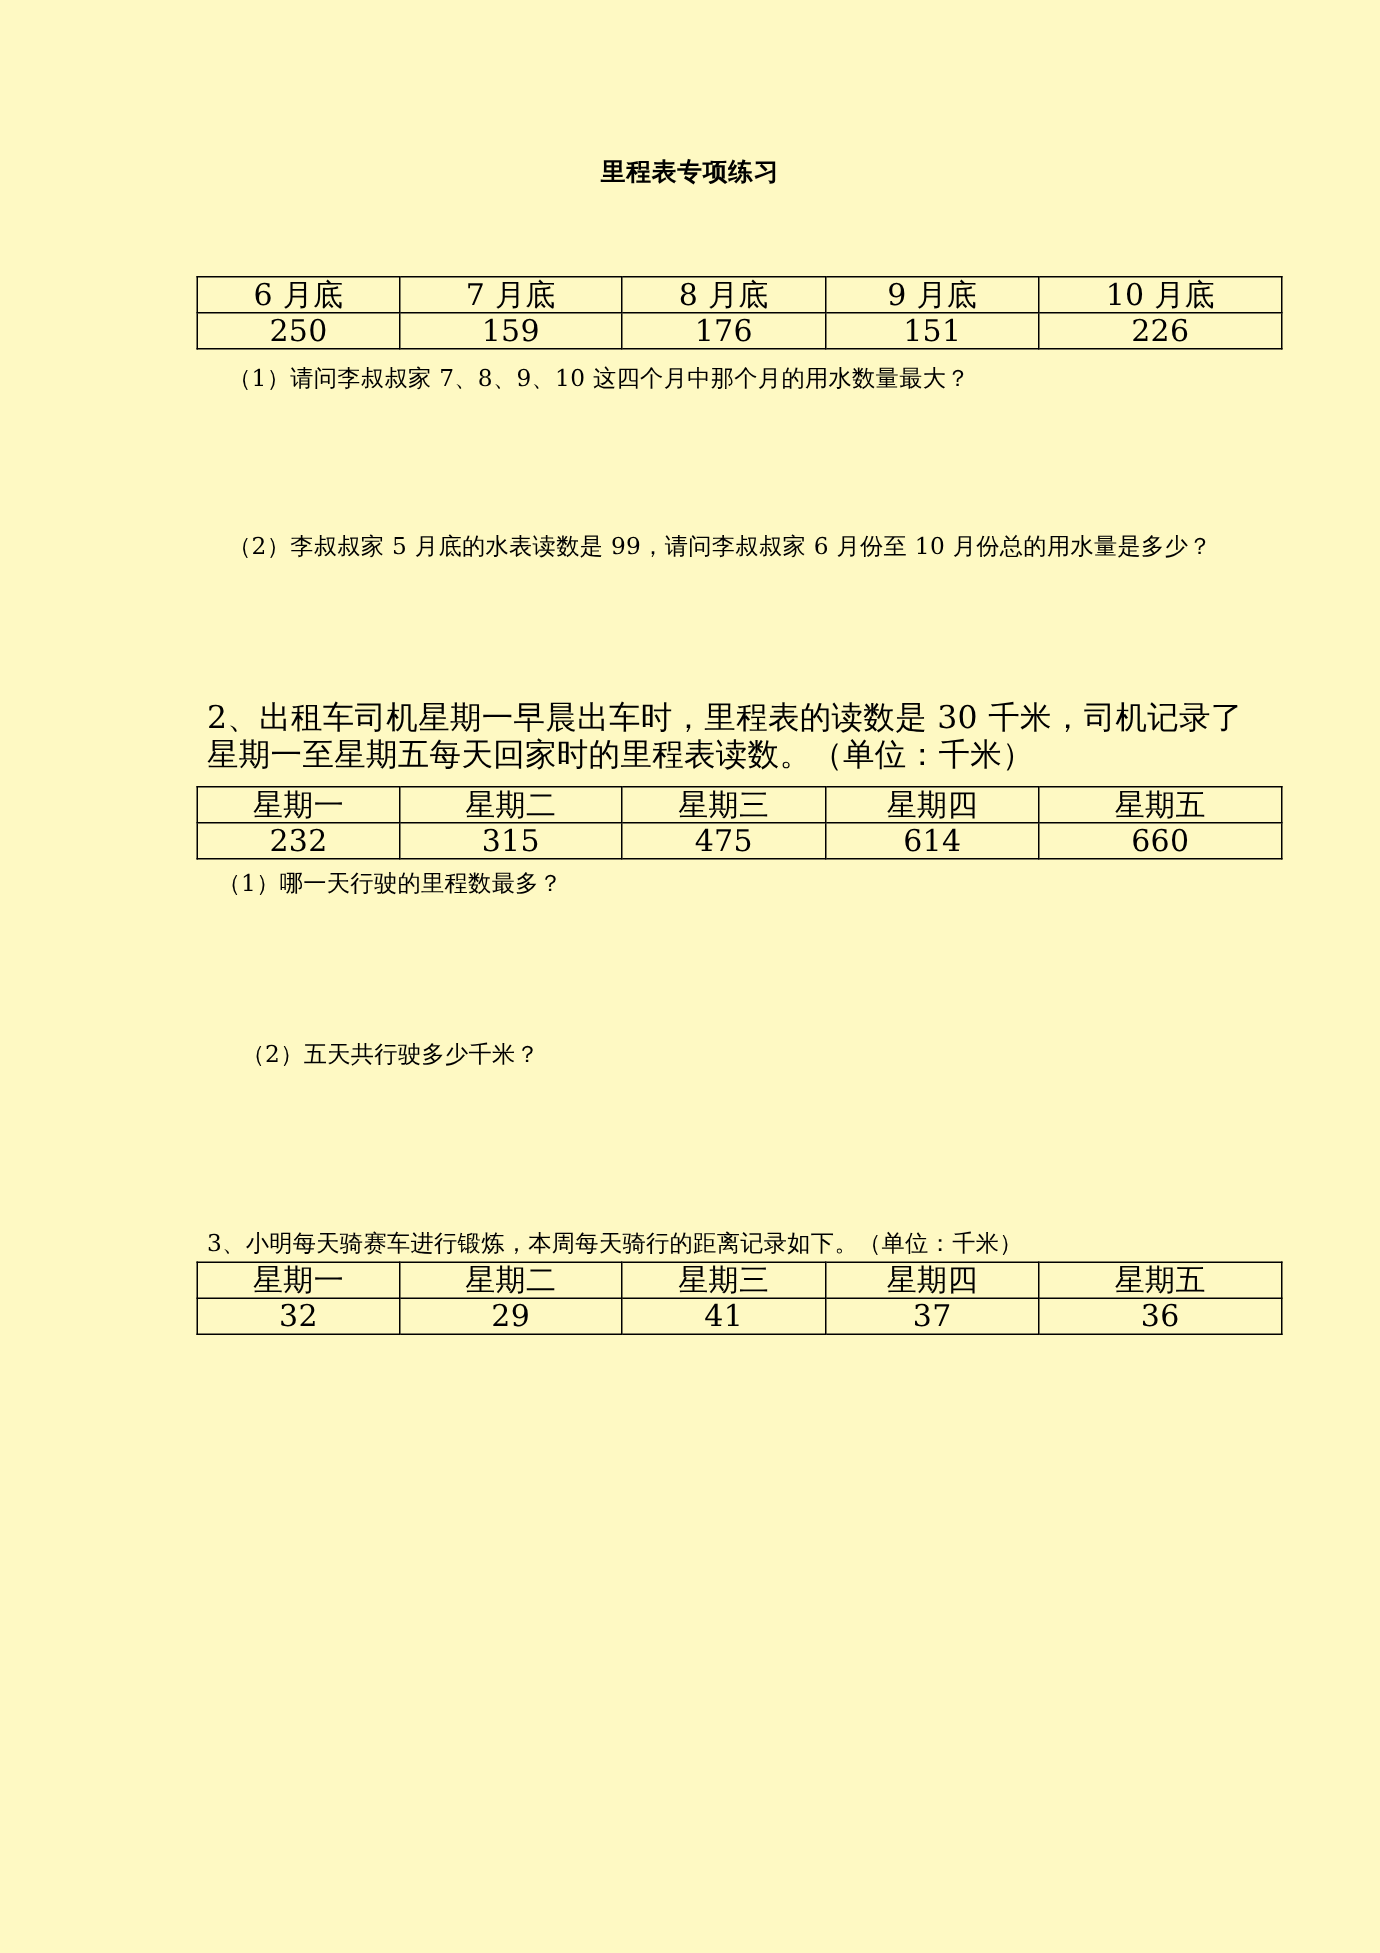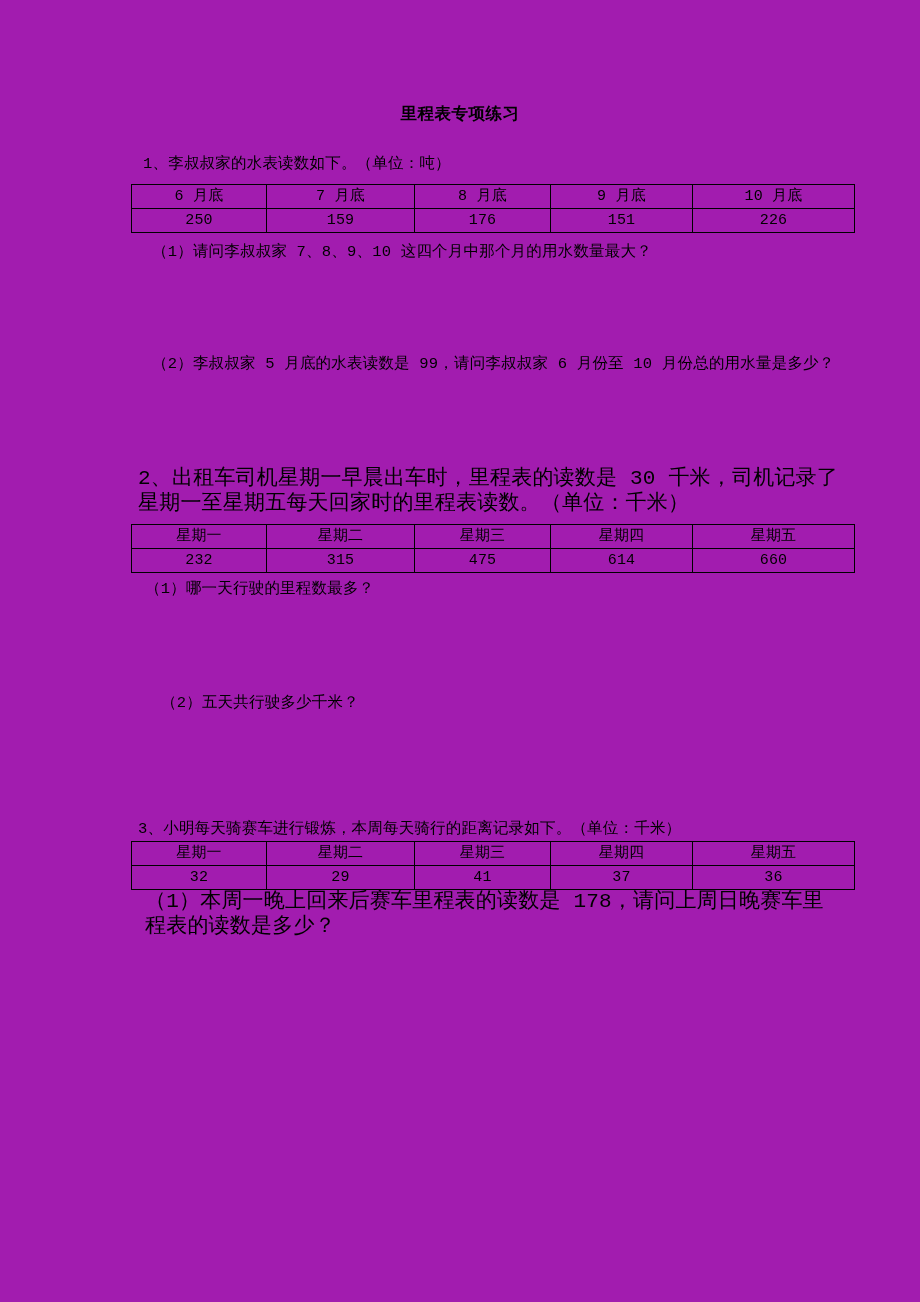--- a/index.html
+++ b/index.html
@@ -15,22 +15,21 @@
     color: #000000;
     overflow: hidden;
   }
 
   .page {
     position: absolute;
     left: 0;
     top: 0;
     width: 920px;
     height: 1302px;
-    background: #a21caf;
-    font-family: Liberation Mono, monospace;
+    background: #fef9c3;
   }
 
   
   .doc-title {
     position: absolute;
     left: 0;
     top: 104px;
     width: 920px;
     text-align: center;
     font-size: 16.5px;
@@ -60,21 +59,21 @@
     left: 131px;
     width: 718px;
     border-collapse: collapse;
     table-layout: fixed;
   }
   .dtable td {
     border: 1px solid #000000;
     height: 23px;
     text-align: center;
     vertical-align: middle;
-    font-size: 15px;
+    font-size: 20px;
     padding: 0;
     line-height: 23px;
     letter-spacing: 0.2px;
   }
   .dtable td.c0 { width: 134px; }
   .dtable td.c1 { width: 147px; }
   .dtable td.c2 { width: 135px; }
   .dtable td.c3 { width: 141px; }
   .dtable td.c4 { width: 161px; }
 
@@ -96,21 +95,20 @@
   #p3-q1        { left: 145px; top: 889px; width: 690px; }
   #p3-q2        { left: 145px; top: 1030px; }
 </style>
 </head>
 <body>
 
 <div class="page">
 
   <div class="doc-title">里程表专项练习</div>
 
-  <div class="tline" id="p1-stem">1、李叔叔家的水表读数如下。（单位：吨）</div>
 
   <table class="dtable" id="table-water">
     <tbody>
         <tr>
       <td class="c0">6 月底</td>
       <td class="c1">7 月底</td>
       <td class="c2">8 月底</td>
       <td class="c3">9 月底</td>
       <td class="c4">10 月底</td>
     </tr>
@@ -167,16 +165,15 @@
     <tr>
       <td class="c0">32</td>
       <td class="c1">29</td>
       <td class="c2">41</td>
       <td class="c3">37</td>
       <td class="c4">36</td>
     </tr>
   </tbody>
     </table>
 
-  <div class="tpara" id="p3-q1">（1）本周一晚上回来后赛车里程表的读数是 178，请问上周日晚赛车里程表的读数是多少？</div>
 
 
 </div>
 
 </body></html>

